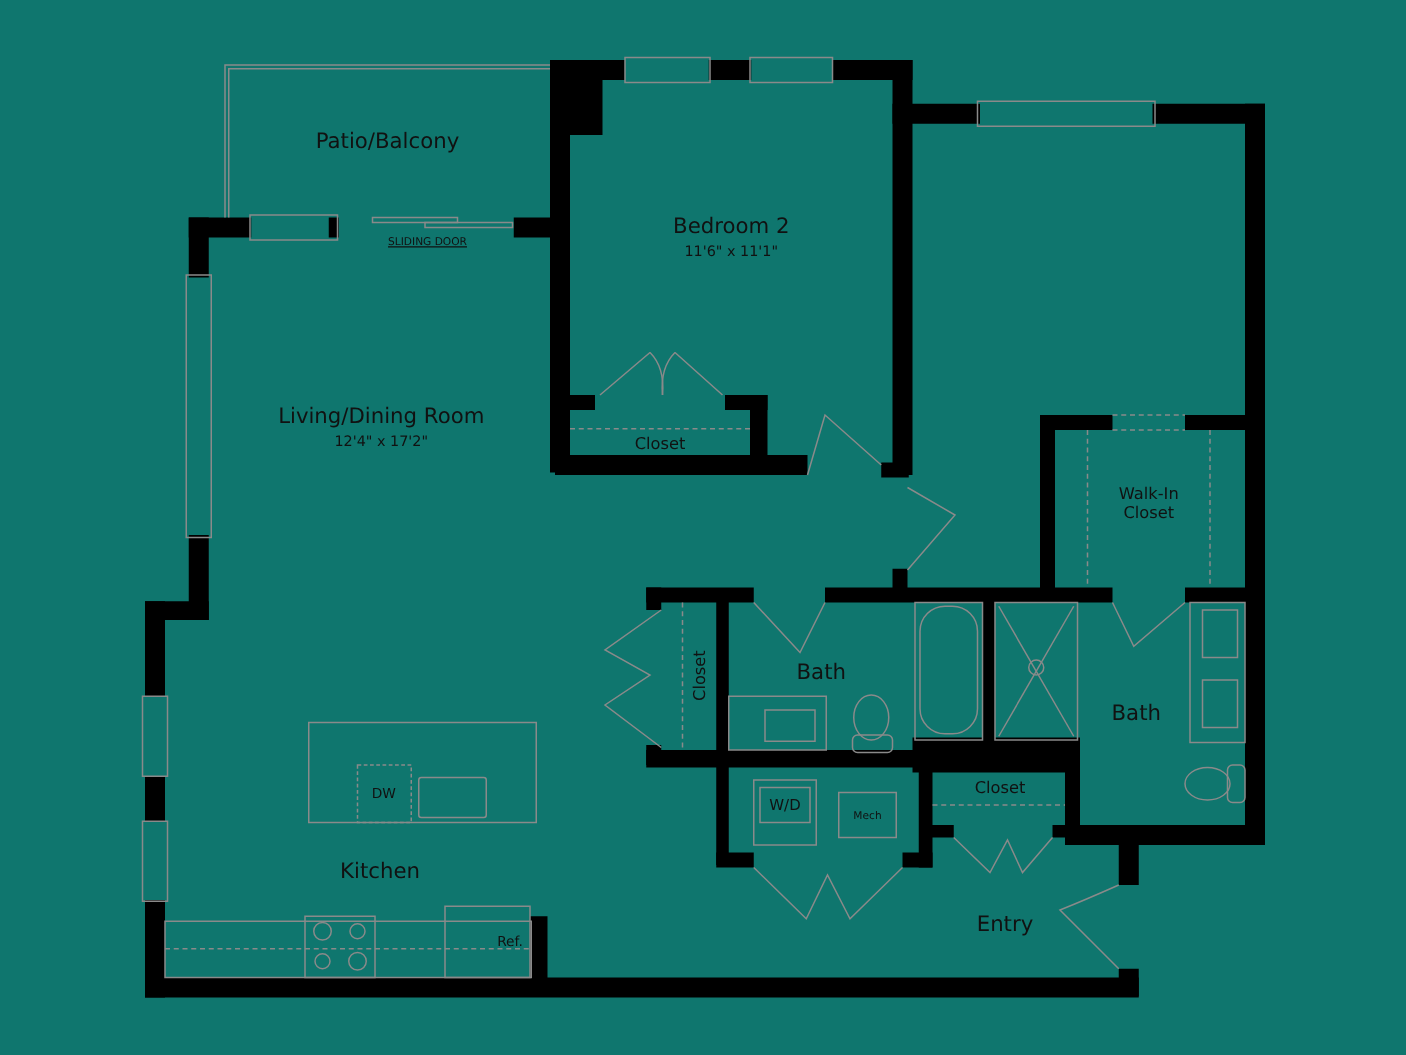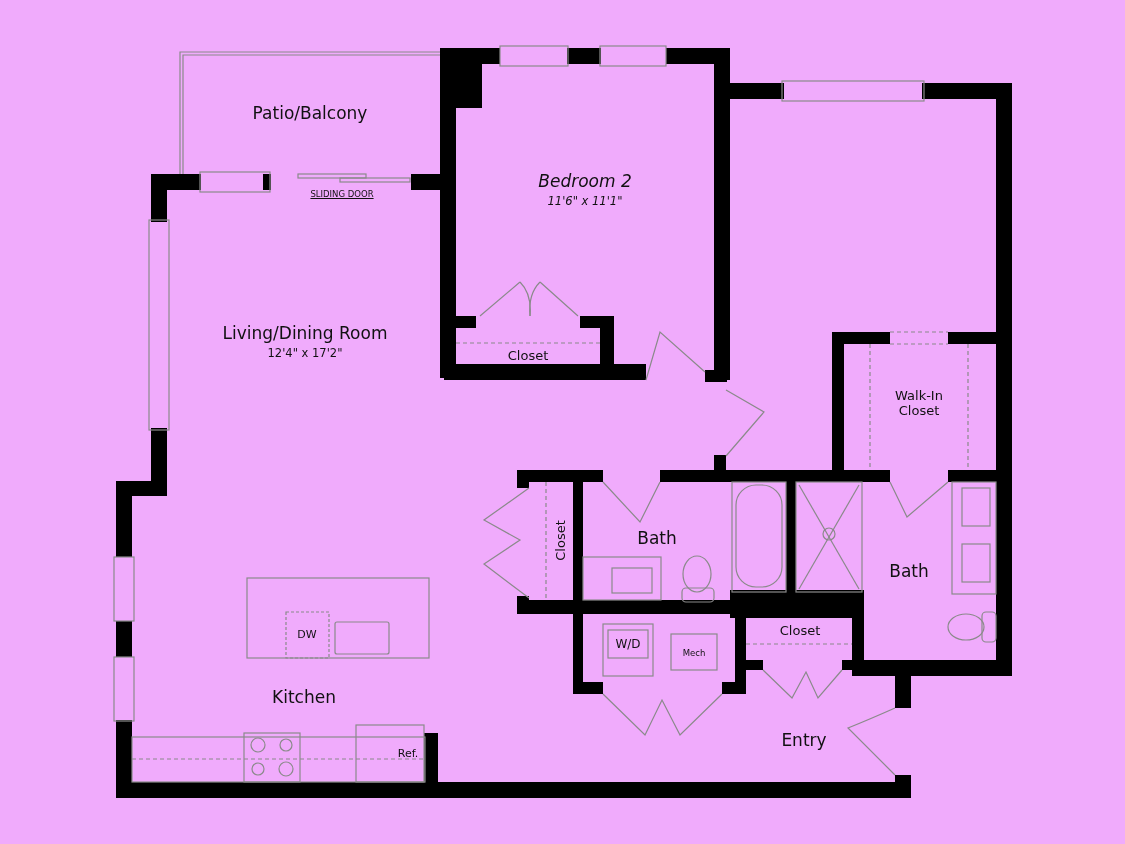--- a/index.html
+++ b/index.html
@@ -1,16 +1,16 @@
 <!DOCTYPE html>
 <html><head>
 <meta charset="utf-8">
 <style>
   html,body{margin:0;padding:0;background:#fff;}
-  #plan{position:relative;width:1125px;height:844px;background:#f0abfc;overflow:hidden;font-family:"DejaVu Sans","Liberation Sans",sans-serif;color:#111;}
+  #plan{position:relative;width:1125px;height:844px;background:#0f766e;overflow:hidden;font-family:"DejaVu Sans","Liberation Sans",sans-serif;color:#111;}
   svg.fp{position:absolute;left:0;top:0;}
   .lbl{position:absolute;text-align:center;white-space:nowrap;transform:translateX(-50%);line-height:1.15;}
   .room{font-size:17px;}
   .dim{font-size:11.5px;display:block;margin-top:3px;}
   .small{font-size:13px;}
   .tiny{font-size:8.5px;}
   .xs{font-size:10px;}
   .vert{position:absolute;font-size:13px;transform:rotate(-90deg);transform-origin:center;white-space:nowrap;}
 </style>
 </head>
@@ -143,21 +143,21 @@
     <path d="M890 482 L907 517 L948 482"></path>
     <path d="M603 694 L645 735 L662 700 L680 735 L722 694"></path>
     <path d="M763 670 L792 698 L806 672 L818 698 L842 670"></path>
     <path d="M895 708 Q868 720 848 728 L895 775"></path>
   </g>
 </svg>
 
 <div class="lbl room" style="left:310px;top:104px;"><span>Patio/Balcony</span></div>
 <div class="lbl tiny" style="left:342px;top:190px;text-decoration:underline;">SLIDING DOOR</div>
 
-<div class="lbl room" style="left:585px;top:172px;font-style:italic;">
+<div class="lbl room" style="left:585px;top:172px;">
   <span>Bedroom 2</span>
   <span class="dim">11'6" x 11'1"</span>
 </div>
 
 
 <div class="lbl room" style="left:305px;top:324px;">
   <span>Living/Dining Room</span>
   <span class="dim">12'4" x 17'2"</span>
 </div>
 

